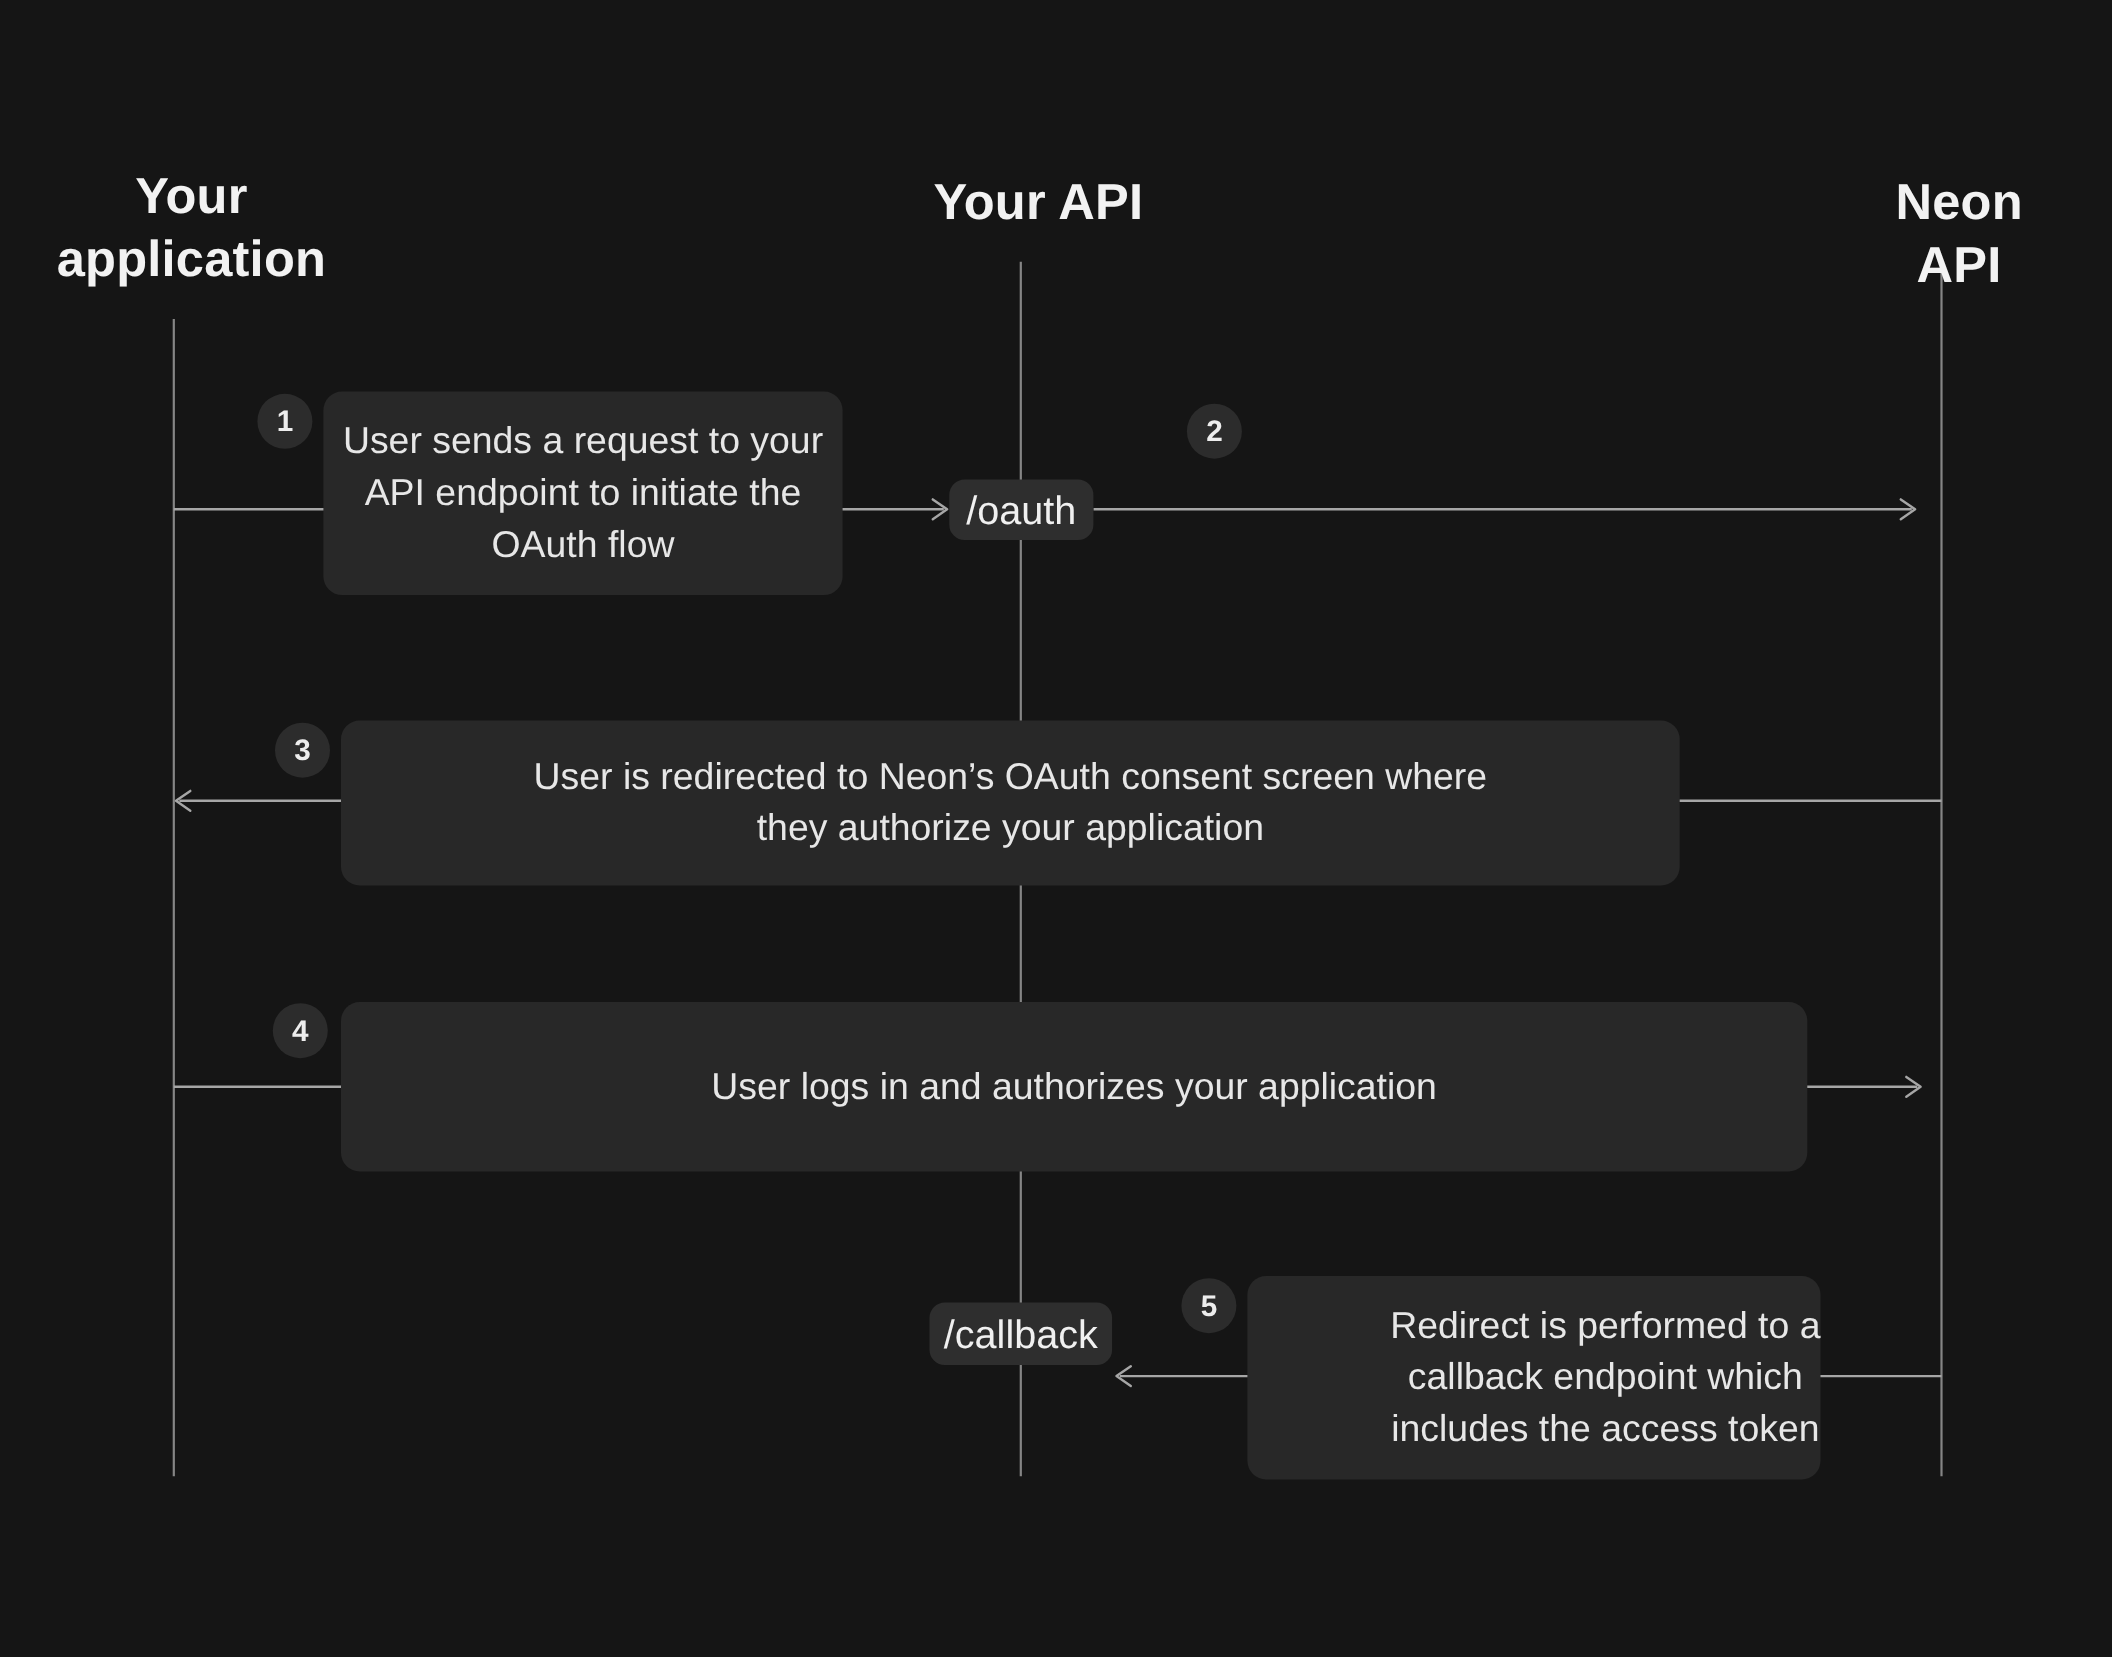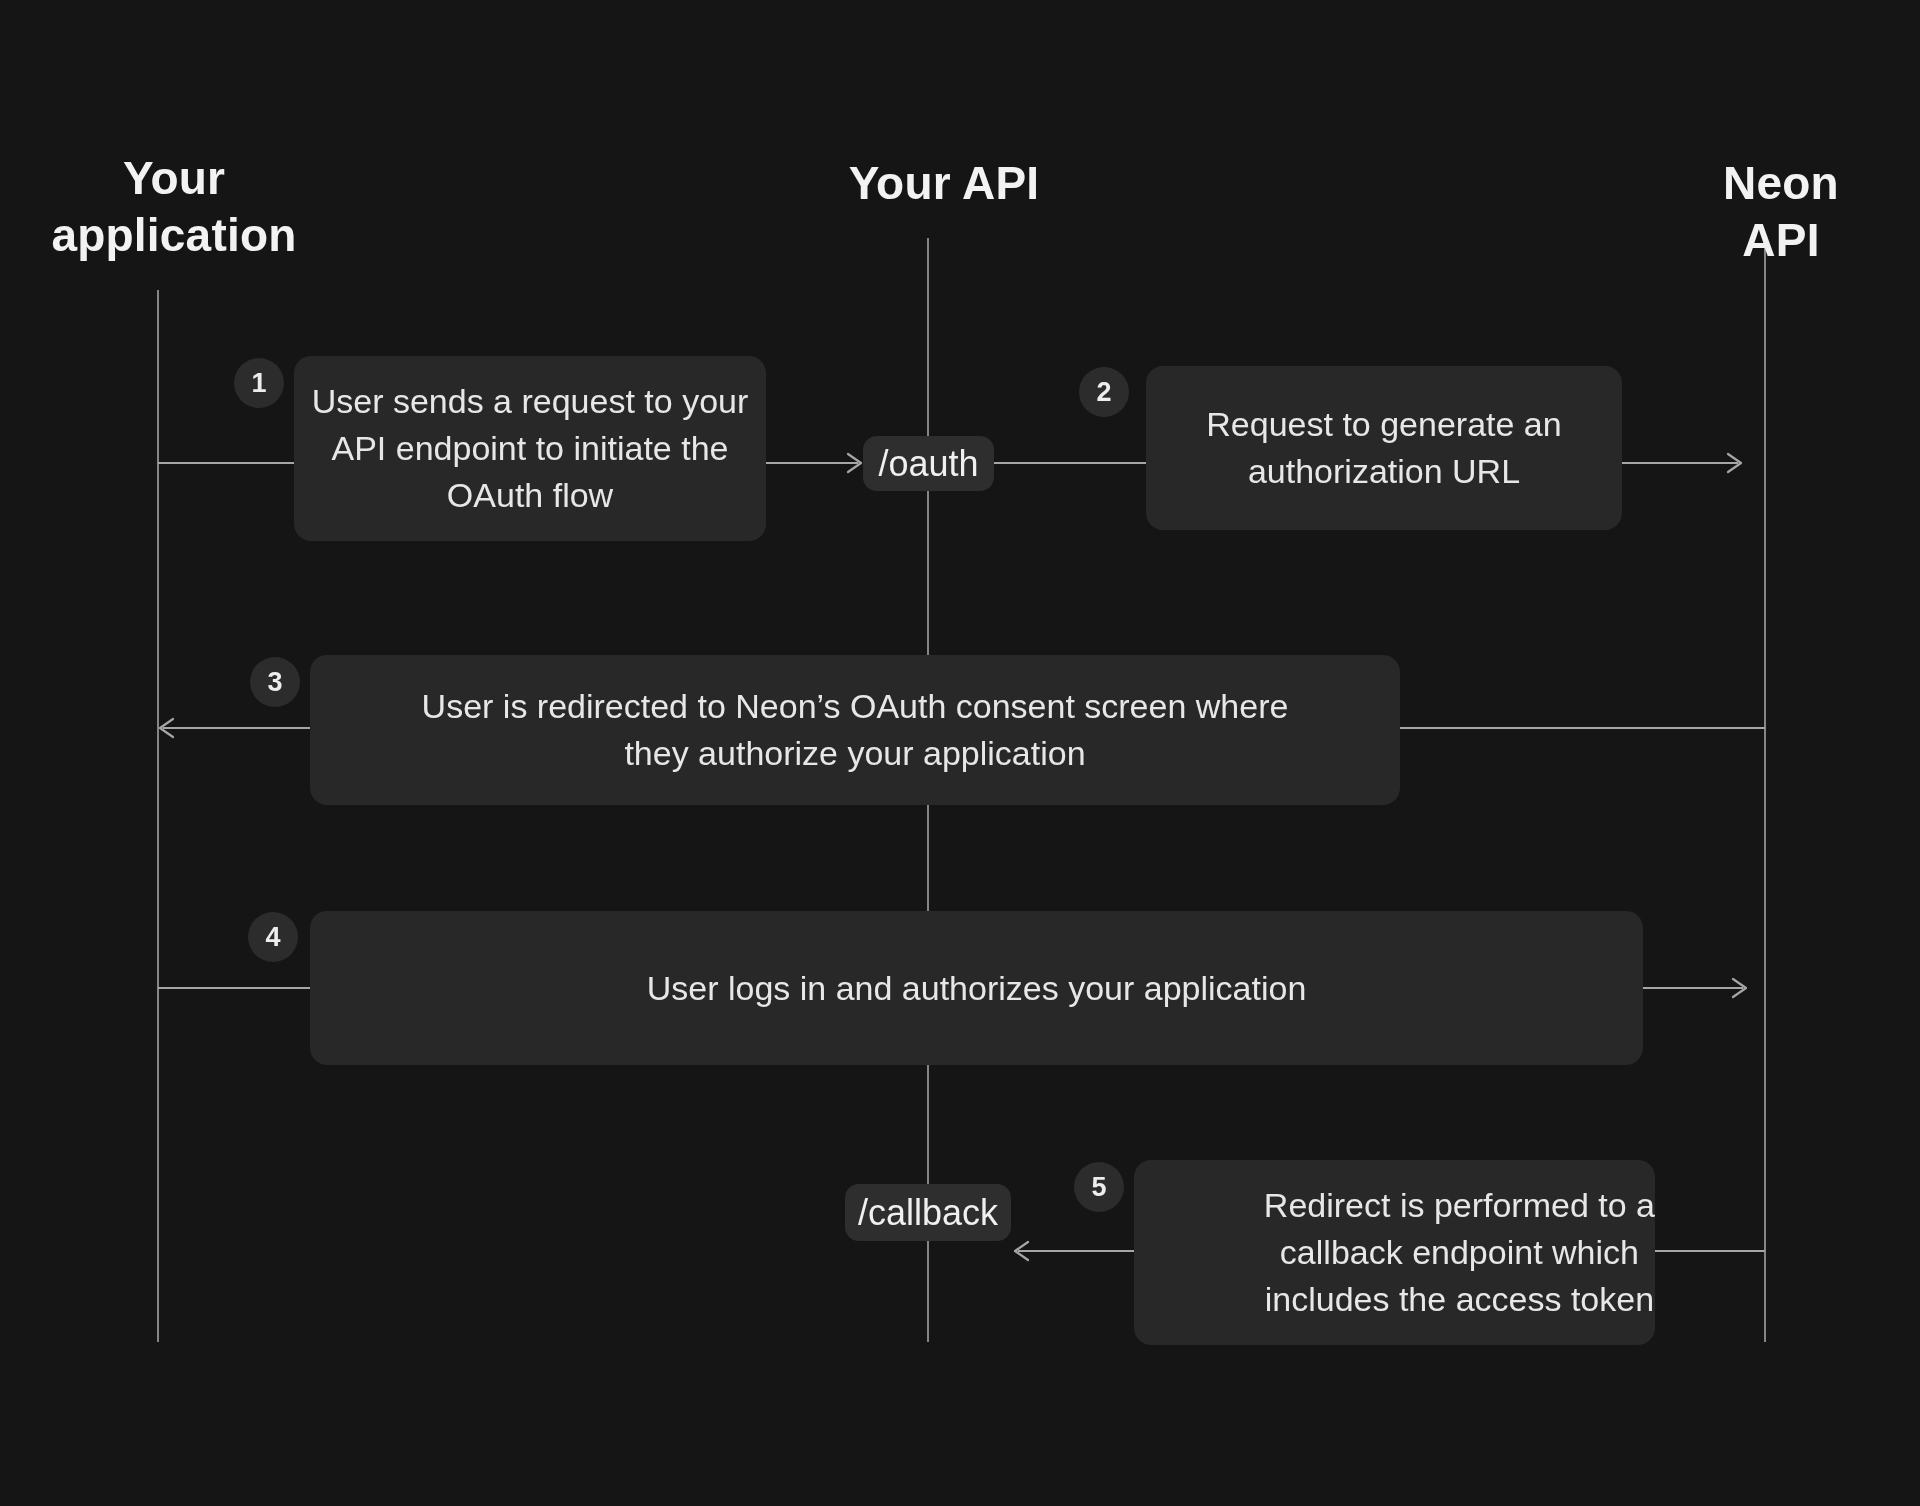--- a/index.html
+++ b/index.html
@@ -106,27 +106,23 @@
   <div class="num-badge" style="left:234px; top:358px;">1</div>
   <div class="msg-box" style="left:294px; top:356px; width:472px; height:185px;">
     <div class="msg-text">User sends a request to your
 API endpoint to initiate the
 OAuth flow</div>
   </div>
 
   <div class="endpoint-pill" style="left:863px; top:436px; width:131px; height:55px;text-align:right;">/oauth</div>
 
   <div class="num-badge" style="left:1079px; top:367px;">2</div>
-  <div class="msg-box" style="left:1146px; top:366px; width:476px; height:164px;">
-    <div class="msg-text">Request to generate an
-authorization URL</div>
-  </div>
 
   <div class="num-badge" style="left:250px; top:657px;">3</div>
-  <div class="msg-box" style="left:310px; top:655px; width:1090px; height:150px;">
+  <div class="msg-box" style="left:310px; top:655px; width:1217px; height:150px;">
     <div class="msg-text">User is redirected to Neon’s OAuth consent screen where
 they authorize your application</div>
   </div>
 
   <div class="num-badge" style="left:248px; top:912px;">4</div>
   <div class="msg-box" style="left:310px; top:911px; width:1333px; height:154px;">
     <div class="msg-text">User logs in and authorizes your application</div>
   </div>
 
   <div class="num-badge" style="left:1074px; top:1162px;">5</div>

